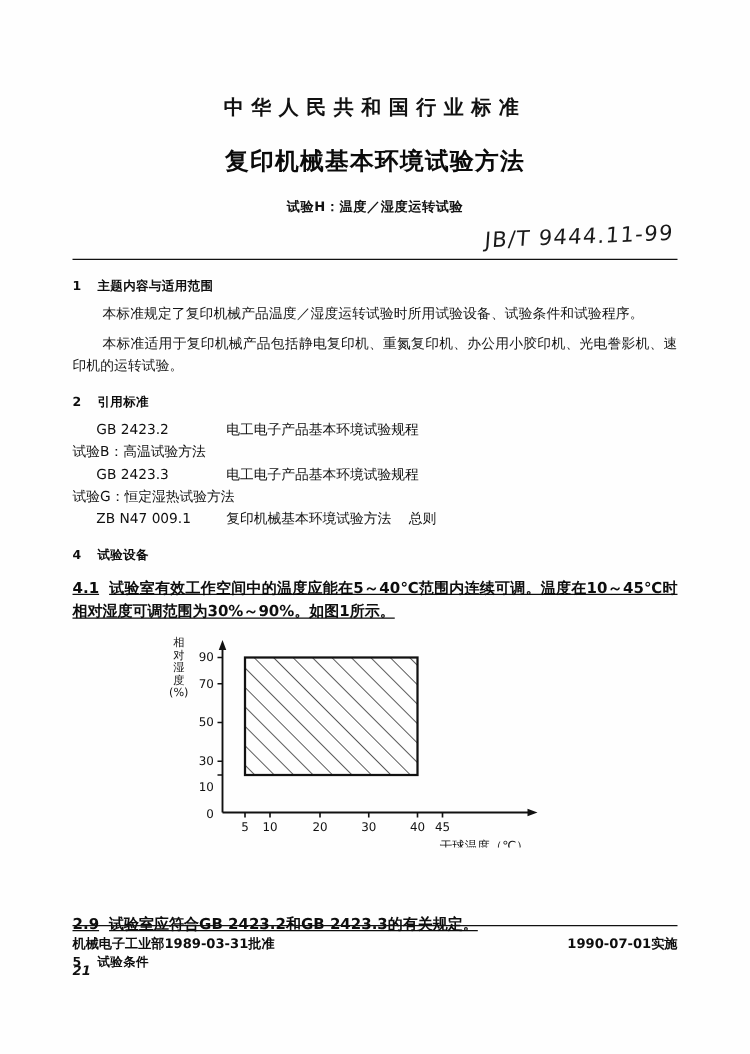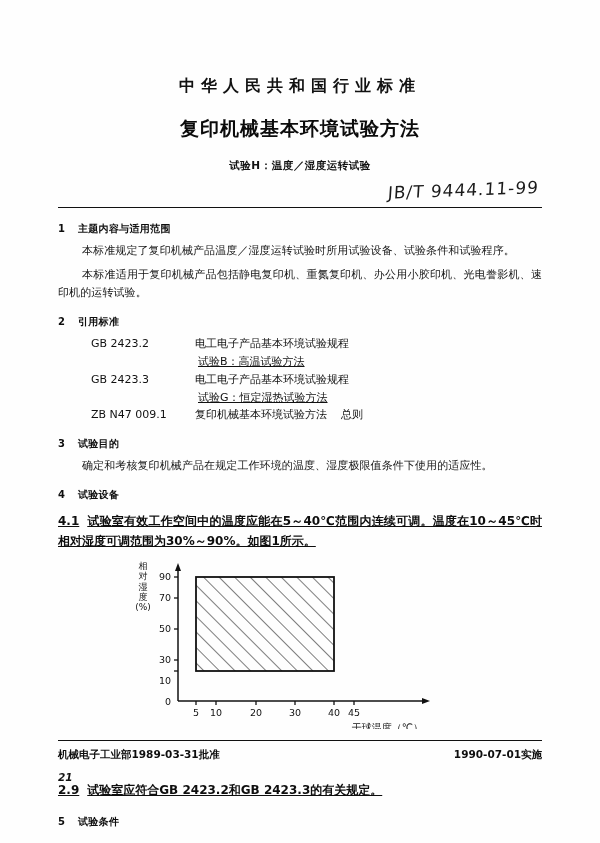--- a/index.html
+++ b/index.html
@@ -119,32 +119,30 @@
   }
 
   
   .ref-list {
     margin-top: 6px;
     font-size: 11px;
     line-height: 1.55;
   }
   .ref-item {
     display: flex;
-    margin-left: 33px;
+    margin-left: 19px;
     margin-bottom: 1px;
   }
   .ref-code {
     width: 104px;
     flex: 0 0 104px;
     white-space: nowrap;
   }
   .ref-text { flex: 1 1 auto; }
   .ref-cont {
-    margin-left: 140px;
-    text-decoration: underline;
   }
   .ref-inline-gap { display: inline-block; width: 14px; }
 
   
   .figure-wrap {
     position: relative;
     height: 212px;
     margin-top: 8px;
   }
   .figure {
@@ -249,26 +247,20 @@
         <div class="ref-cont">试验G：恒定湿热试验方法</div>
 
         <div class="ref-item">
           <span class="ref-code">ZB N47 009.1</span>
           <span class="ref-text"><span>复印机械基本环境试验方法</span><span class="ref-inline-gap"></span><span>总则</span></span>
         </div>
 
       </div>
     </div>
 
-    <div class="section">
-      <div class="sec-head">
-        <span class="num">3</span><span>试验目的</span>
-      </div>
-      <div class="para indent">确定和考核复印机械产品在规定工作环境的温度、湿度极限值条件下使用的适应性。</div>
-    </div>
 
     <div class="section">
       <div class="sec-head">
         <span class="num">4</span><span>试验设备</span>
       </div>
       <div class="sub-head">
         <span class="subnum">4.1</span><span>试验室有效工作空间中的温度应能在5～40℃范围内连续可调。温度在10～45℃时相对湿度可调范围为30%～90%。如图1所示。</span>
       </div>
     </div>
 

